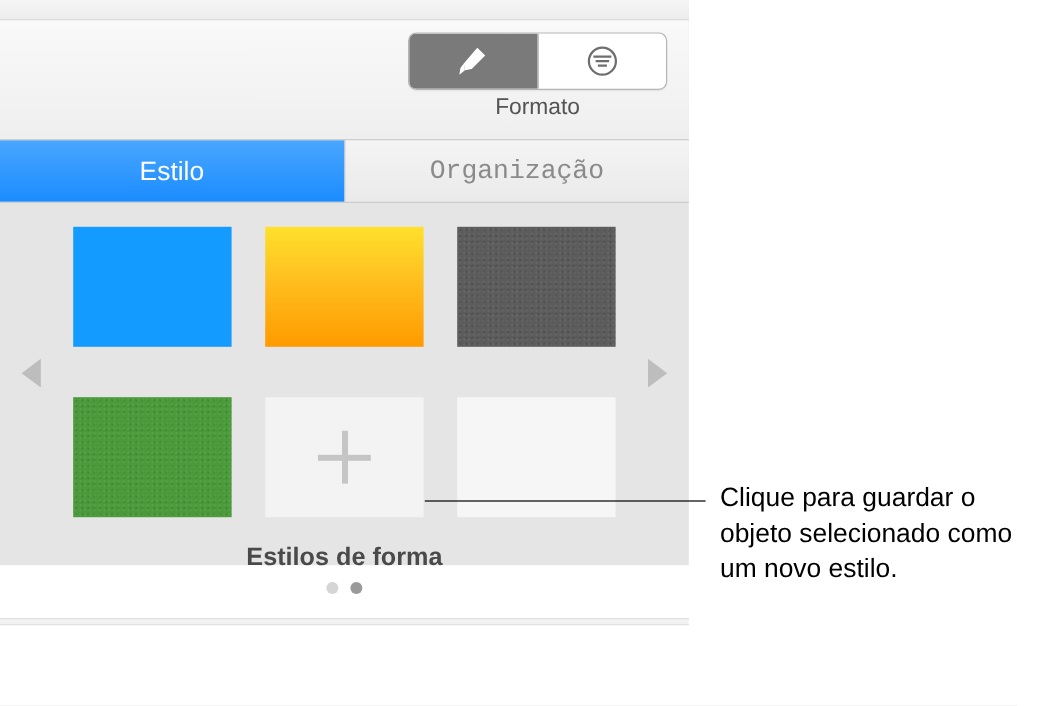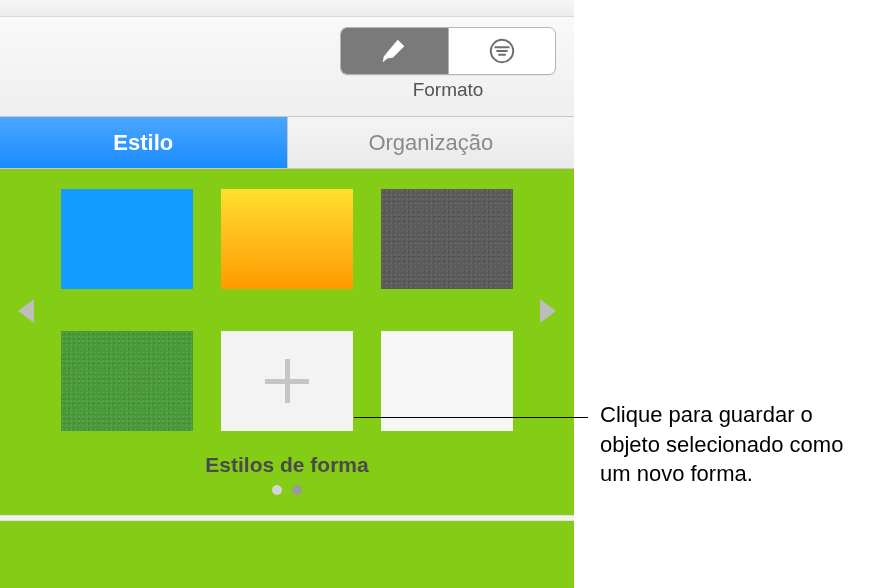--- a/index.html
+++ b/index.html
@@ -9,22 +9,22 @@
       width: 878px;
       height: 588px;
       position: relative;
       overflow: hidden;
     }
     .panel-wrap {
       position: absolute;
       left: 0;
       top: 0;
       width: 574px;
-      height: 588px;
-      background: #84cc16;
+      height: 471px;
+      background: #e5e5e5;
     }
     .window-chrome {
       height: 17px;
       background: linear-gradient(#f6f6f6, #ececec);
       border-bottom: 1px solid #d9d9d9;
     }
     .toolbar {
       height: 100px;
       background: linear-gradient(#f9f9f9, #efefef);
       border-bottom: 1px solid #c8c8c8;
@@ -74,25 +74,25 @@
       flex: 1;
       display: flex;
       align-items: center;
       justify-content: center;
       font-size: 22px;
       color: #8a8a8a;
       background: linear-gradient(#f4f4f4, #eaeaea);
       border-right: 1px solid #c8c8c8;
       cursor: pointer;
     }
-    .tab:last-child { border-right: none; }
+    .tab:last-child { border-right: none; font-family: Liberation Mono, monospace; }
     .tab.active {
       background: linear-gradient(#4aa6ff, #1a8cff);
       color: #fff;
-      font-weight: 700;
+      font-weight: 400;
       text-align: right;
     }
     .styles-area {
       position: relative;
       padding: 20px 60px 10px 60px;
     }
     .nav-arrow {
       position: absolute;
       top: 130px;
       width: 0; height: 0;
@@ -265,13 +265,13 @@
     <div class="pager">
       <div class="dot"></div>
       <div class="dot active"></div>
     </div>
   </div>
 
   <div class="divider"></div>
 </div>
 
 <div class="callout-line"></div>
-<div class="callout-text">Clique para guardar o objeto selecionado como um novo forma.</div>
+<div class="callout-text">Clique para guardar o objeto selecionado como um novo estilo.</div>
 
 </body></html>

